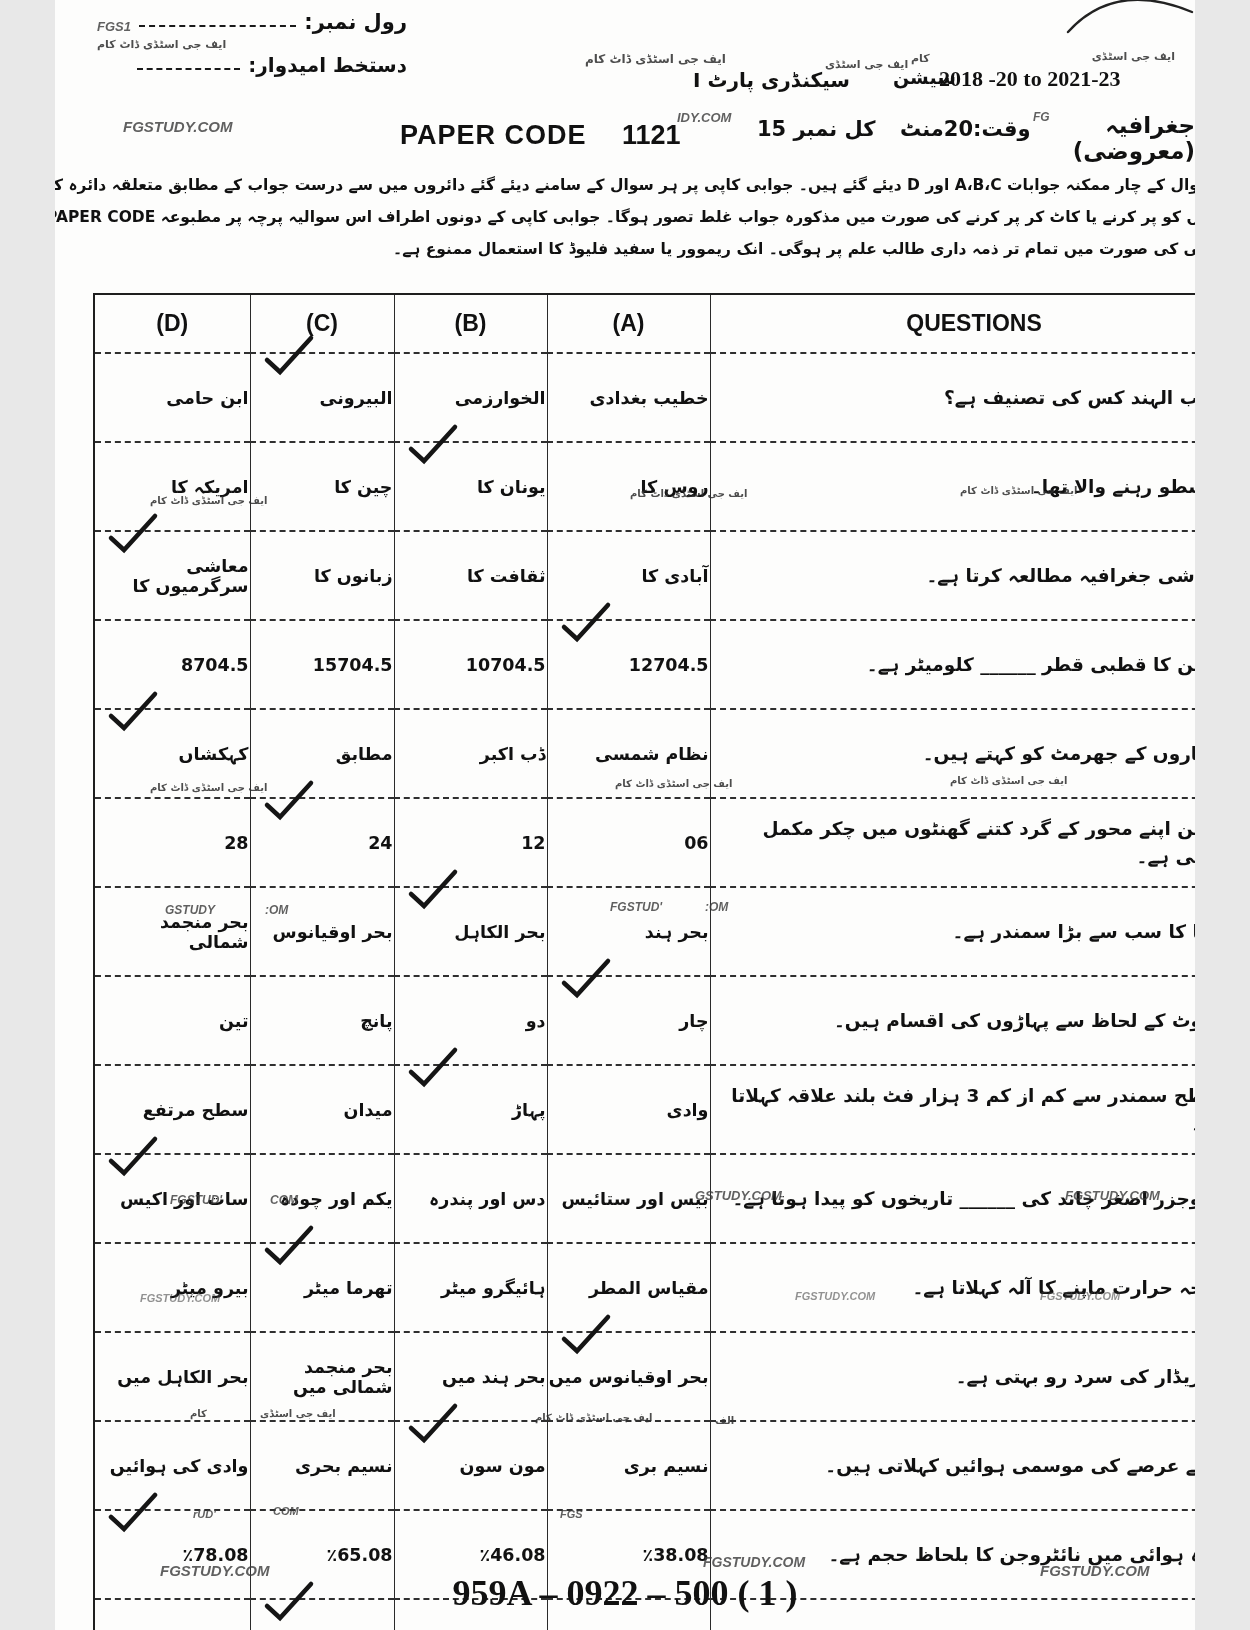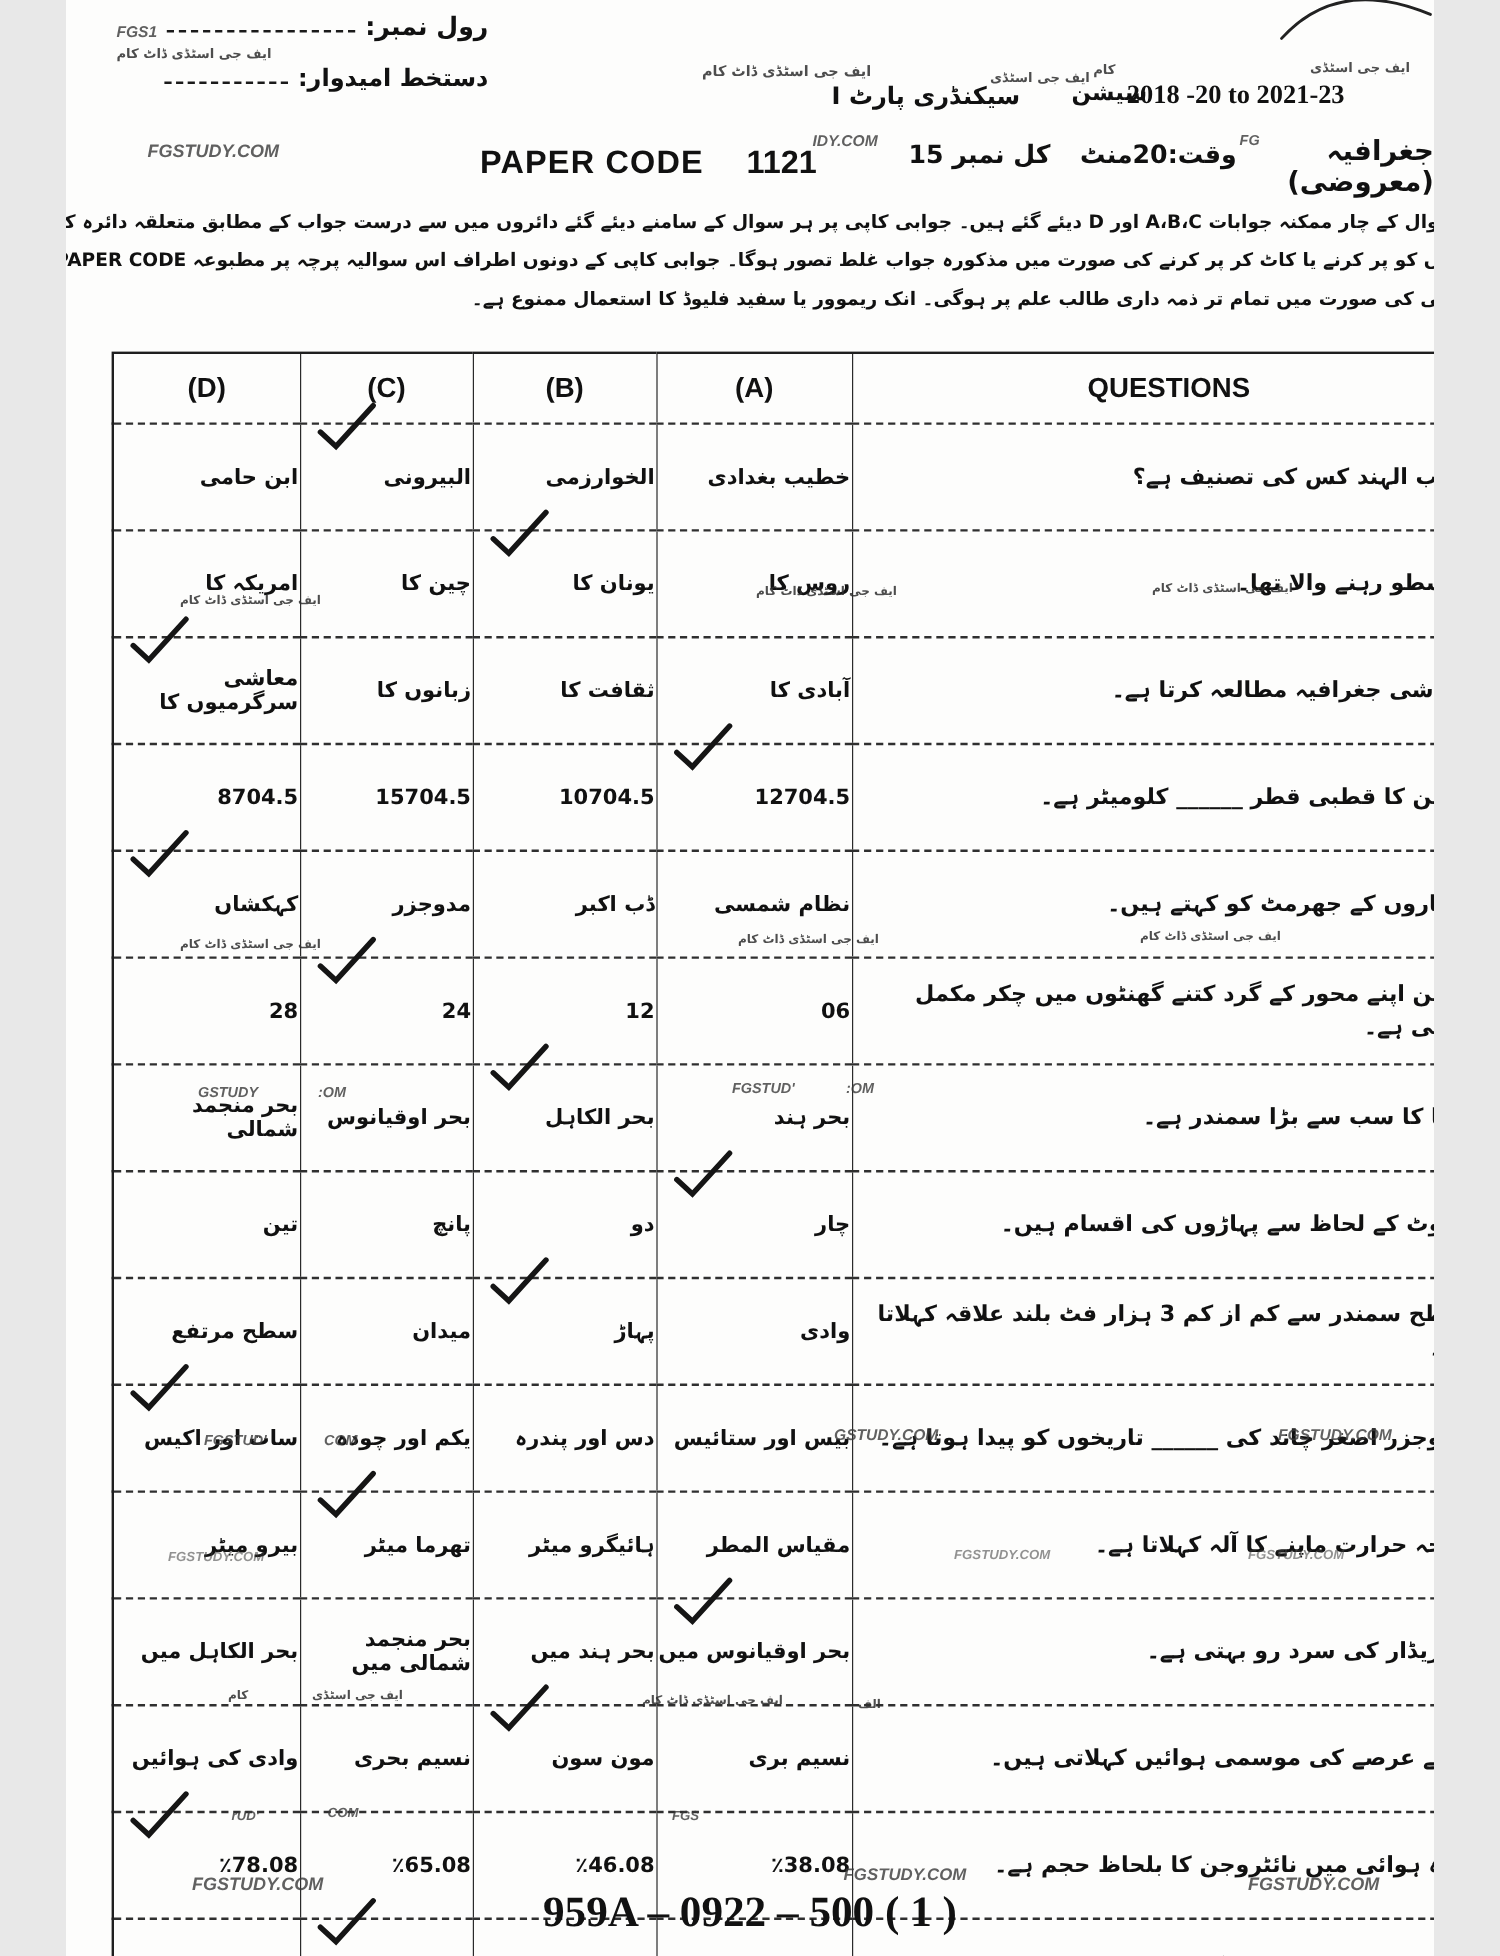--- a/index.html
+++ b/index.html
@@ -211,21 +211,21 @@
             </td>
       <td class="opt">
         <span class="opt-text">نظام شمسی</span>
         
       </td>
       <td class="opt">
         <span class="opt-text">ڈب اکبر</span>
         
       </td>
       <td class="opt">
-        <span class="opt-text">مدوجزر</span>
+        <span class="opt-text">مطابق</span>
         
       </td>
       <td class="opt">
         <span class="opt-text">کہکشاں</span>
         <span class="check" style="display: block;"><svg viewBox="0 0 52 42">
                   <path d="M4 26 L17 38 L48 4" stroke="#151515" stroke-width="4.5" fill="none" stroke-linecap="round"></path>
                 </svg></span>
       </td>
     </tr>
 

